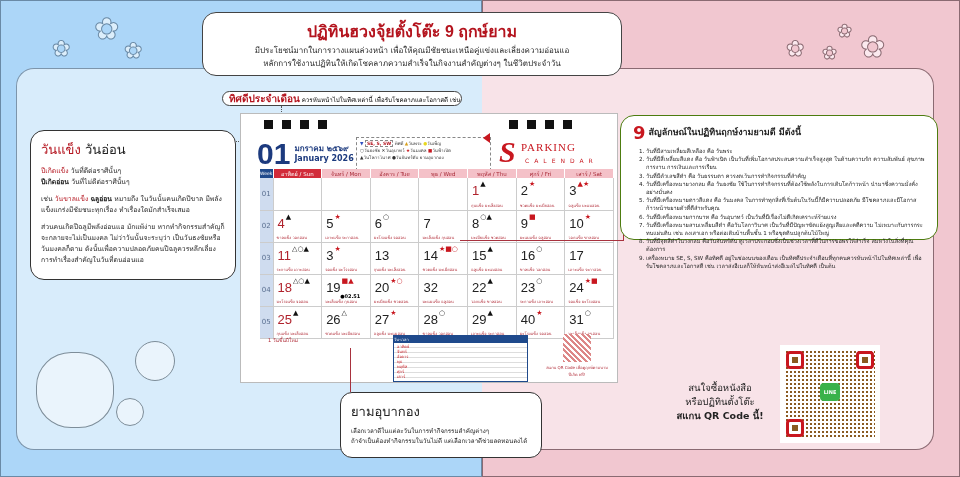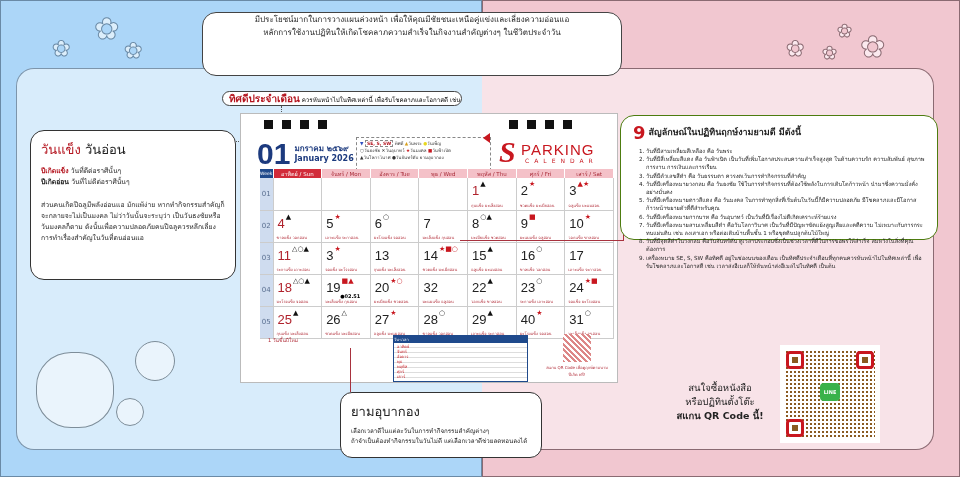--- a/index.html
+++ b/index.html
@@ -14,33 +14,33 @@
 .bubble{position:absolute;border:1px solid #7d8d99;background:#eaf4fc;border-radius:50%}
 .titlebox{position:absolute;left:202px;top:12px;width:420px;height:64px;background:#fff;border:1px solid #444;border-radius:14px;text-align:center}
 .titlebox h1{font-size:16px;color:#b4141e;font-weight:bold;margin-top:6px;font-family:"Liberation Sans",sans-serif}
 .titlebox p{font-size:8px;color:#222;line-height:13px}
 .dirbar{position:absolute;left:222px;top:91px;width:240px;height:15px;background:#fff;border:1px solid #444;border-radius:8px;font-size:6.2px;white-space:nowrap;overflow:hidden;padding:2px 6px;line-height:10px}
 .dirbar b{color:#b4141e;font-size:10px}
 .leftbox{position:absolute;left:30px;top:130px;width:206px;height:150px;background:#fff;border:1px solid #333;border-radius:14px;padding:8px 10px}
 .leftbox h2{font-size:13px;color:#b4141e;font-weight:normal;margin-bottom:6px}
 .leftbox h2 span{color:#222}
 .leftbox p{font-size:6.8px;color:#222;line-height:11px}
-.leftbox .r{color:#b4141e;font-weight:bold}
+.leftbox .r{color:#b4141e;font-weight:normal}
 .leftbox .gap{height:6px}
 .calendar{position:absolute;left:240px;top:113px;width:378px;height:270px;background:#fff;border:1px solid #bbb}
 .rings{position:absolute;top:6px;display:flex;gap:9px}
 .rings span{display:block;width:9px;height:9px;background:#111}
 .cal-head{position:absolute;left:16px;top:25px;display:flex;align-items:center}
 .cal-num{font-size:30px;font-weight:bold;color:#1c3a7e;font-family:"Liberation Sans",sans-serif;line-height:1}
 .cal-month{margin-left:4px;font-size:8px;color:#1c3a7e;font-weight:bold;line-height:10px}
 .legend{position:absolute;left:115px;top:23px;width:135px;height:34px;border:1px dashed #888;font-size:4.5px;color:#333;padding:2px 3px;line-height:7px}
 .legend .sw{color:#b4141e;font-weight:bold;border:1px dashed #888;padding:0 1px}
 .brand{position:absolute;left:258px;top:24px;width:115px;height:30px}
 .brand .s{font-size:30px;color:#c8171f;font-weight:bold;font-style:italic;position:absolute;left:0;top:-3px;font-family:"Liberation Serif",serif}
-.brand .p{position:absolute;left:22px;top:3px;font-size:15px;color:#c8171f;letter-spacing:1px;font-family:Liberation Sans, sans-serif}
+.brand .p{position:absolute;left:22px;top:3px;font-size:11px;color:#c8171f;letter-spacing:1px;font-family:Liberation Serif, serif}
 .brand .c{position:absolute;left:26px;top:19px;font-size:6px;color:#c8171f;letter-spacing:5px}
 .arrow-red{position:absolute;left:242px;top:19px;width:0;height:0;border-top:5px solid transparent;border-bottom:5px solid transparent;border-right:7px solid #c8171f}
 .grid{position:absolute;left:19px;top:55px;width:354px}
 .grid table{border-collapse:collapse;width:100%;table-layout:fixed}
 .grid th{font-size:5.5px;font-weight:normal;height:9px;background:#f4c1c8;color:#a62835;border-right:1px solid #fff}
 .grid th.wk{width:13px;background:#1f4a8c;color:#fff;font-size:4.5px}
 .grid th.sun{background:#d22c3a;color:#fff}
 .grid td{border-right:1px solid #ccc;border-bottom:1px solid #ccc;height:32px;vertical-align:top;position:relative;padding:2px 4px}
 .grid td.wk{background:#cfdcef;color:#5a6f90;font-size:7px;text-align:center;vertical-align:middle;padding:0}
 .day{font-size:13px;color:#222;font-family:"Liberation Sans",sans-serif}
@@ -85,38 +85,40 @@
 <span class="flower pink" style="left:786px;top:38px">✿</span>
 <span class="flower pink" style="left:822px;top:44px;font-size:18px">✿</span>
 <span class="flower pink" style="left:837px;top:22px;font-size:18px">✿</span>
 <span class="flower pink" style="left:860px;top:32px;font-size:30px">✿</span>
 
 <div class="bubble" style="left:36px;top:352px;width:78px;height:76px;border-radius:45%"></div>
 <div class="bubble" style="left:135px;top:341px;width:40px;height:40px"></div>
 <div class="bubble" style="left:116px;top:398px;width:28px;height:28px"></div>
 
 <div class="titlebox">
+  <h1>ปฏิทินฮวงจุ้ยตั้งโต๊ะ 9 ฤกษ์ยาม</h1>
   <p>มีประโยชน์มากในการวางแผนล่วงหน้า เพื่อให้คุณมีชัยชนะเหนือคู่แข่งและเลี่ยงความอ่อนแอ</p>
   <p>หลักการใช้งานปฏิทินให้เกิดโชคลาภความสำเร็จในกิจงานสำคัญต่างๆ ในชีวิตประจำวัน</p>
 </div>
 
 <div class="dirbar">
   <b>ทิศดีประจำเดือน</b>
   <span>ควรหันหน้าไปในทิศเหล่านี้ เพื่อรับโชคลาภและโอกาสดี เช่น เวลาส่งอีเมลก็ให้คุณนั่งหันหน้าส่งอีเมลไปในทิศดี เป็นต้น</span>
 </div>
 
 <div class="dots-vline" style="left:281px;top:106px;height:18px"></div>
 <div class="dots-line" style="left:180px;top:141px;width:65px"></div>
 <div class="dots-vline" style="left:245px;top:141px;height:100px"></div>
 
 <div class="leftbox">
   <h2><span style="color:#b4141e">วันแข็ง</span> <span>วันอ่อน</span></h2>
   <p><span class="r">ปีเกิดแข็ง</span> <span>วันที่ดีต่อราศีนั้นๆ</span></p>
   <p><b>ปีเกิดอ่อน</b> <span>วันที่ไม่ดีต่อราศีนั้นๆ</span></p>
   <div class="gap"></div>
+  <p><span>เช่น</span> <span class="r">วันขาลแข็ง</span> <b>ฉลูอ่อน</b> <span>หมายถึง ในวันนั้นคนเกิดปีขาล มีพลังแข็งแกร่งมีชัยชนะทุกเรื่อง ทำเรื่องใดมักสำเร็จเสมอ</span></p>
   <div class="gap"></div>
   <p>ส่วนคนเกิดปีฉลูมีพลังอ่อนแอ มักแพ้ง่าย หากทำกิจกรรมสำคัญก็จะกลายจะไม่เป็นมงคล ไม่ว่าวันนั้นจะระบุว่า เป็นวันธงชัยหรือวันมงคลก็ตาม ดังนั้นเพื่อความปลอดภัยคนปีฉลูควรหลีกเลี่ยงการทำเรื่องสำคัญในวันที่ตนอ่อนแอ</p>
 </div>
 
 <div class="calendar">
   <div class="rings" style="left:23px">
       <span></span>
       <span></span>
       <span></span>
       <span></span>

